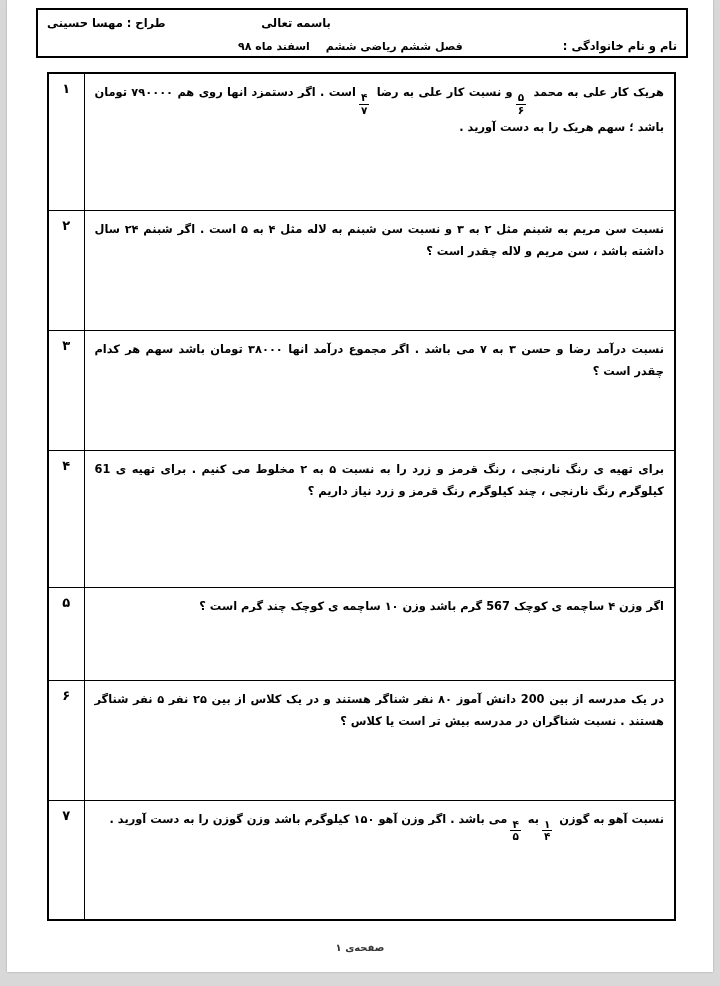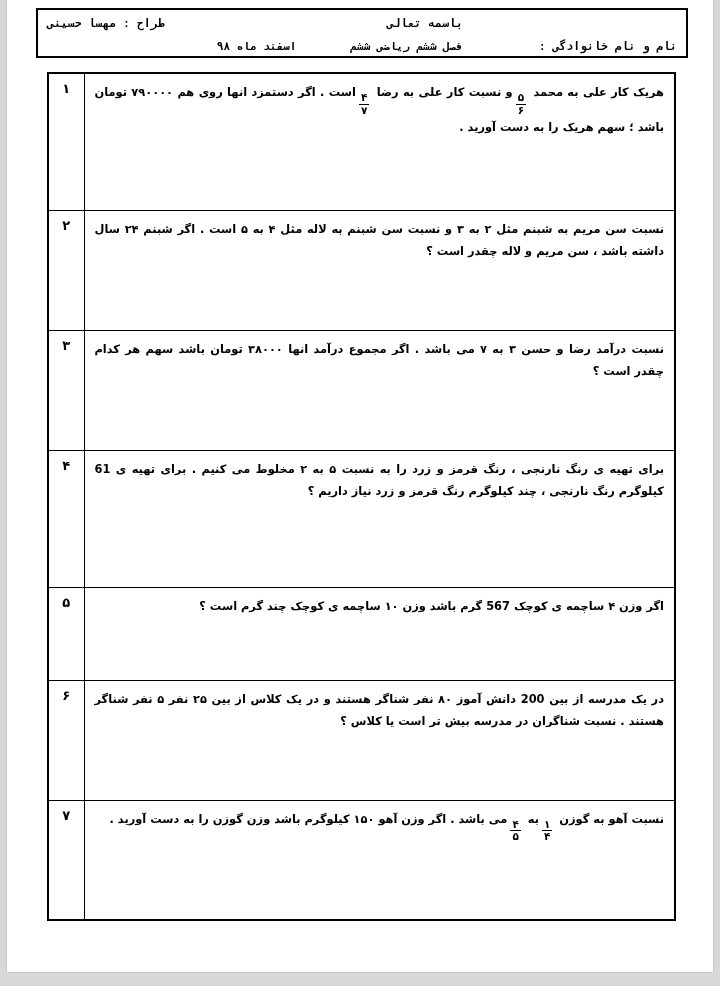--- a/index.html
+++ b/index.html
@@ -37,32 +37,31 @@
   }
   .header-row {
     display: flex;
     flex-direction: row;
     align-items: center;
     height: 50%;
     box-sizing: border-box;
     padding: 0 9px;
   }
   .hdr-right { flex: 0 0 34%; }
-  .hdr-center { flex: 1 1 auto; text-align: right; }
+  .hdr-center { flex: 1 1 auto; text-align: left; }
   .hdr-left  { flex: 0 0 34%; text-align: left; }
 
   .hdr-text {
     font-weight: bold;
     font-size: 11.5px;
     color: #000;
     letter-spacing: 0;
     white-space: nowrap;
-    font-family: Liberation Mono, monospace;
-  }
-  .hdr-text.small { font-size: 11px; margin-left: 38px; }
+  }
+  .hdr-text.small { font-size: 11px; }
   .hdr-left .inner-left {
     display: inline-flex;
     flex-direction: row;
     gap: 16px;
     direction: rtl;
   }
 
   
   .qtable {
     position: absolute;
@@ -214,14 +213,17 @@
               </span><span>به</span> <span class="frac">
                 <span class="num">۴</span>
                 <span class="den">۵</span>
               </span><span>می باشد . اگر وزن آهو ۱۵۰ کیلوگرم باشد وزن گوزن را به دست آورید .</span> </div>
           </td>
           <td class="num-cell">۷</td>
         </tr>
       </tbody>
   </table>
 
+  <div class="footer">
+    <span class="page-label">صفحه‌ی ۱</span>
+  </div>
 
 </div>
 
 </body></html>

